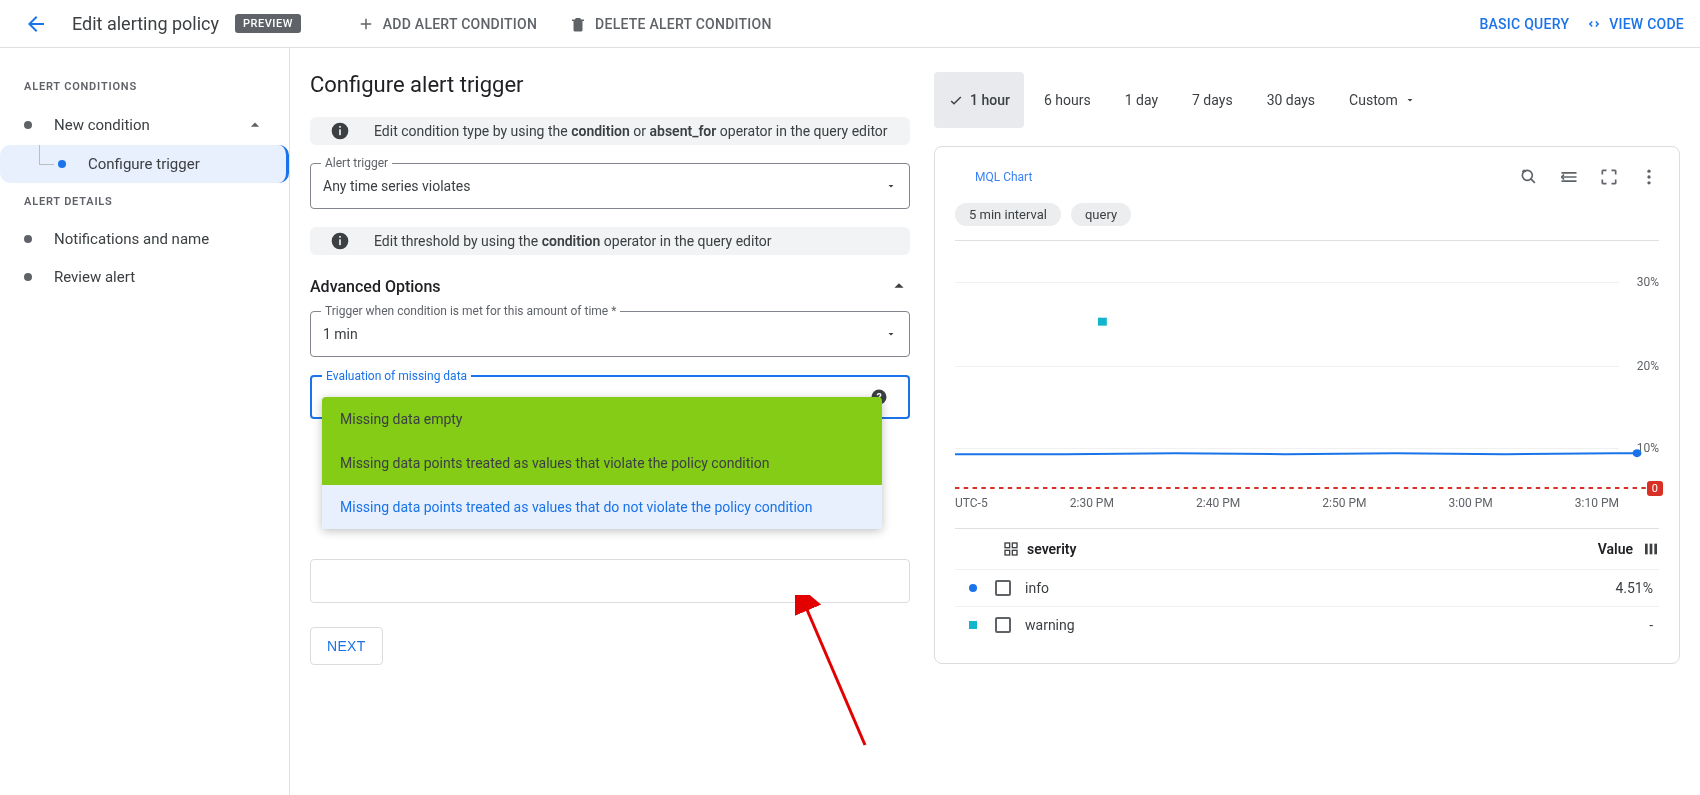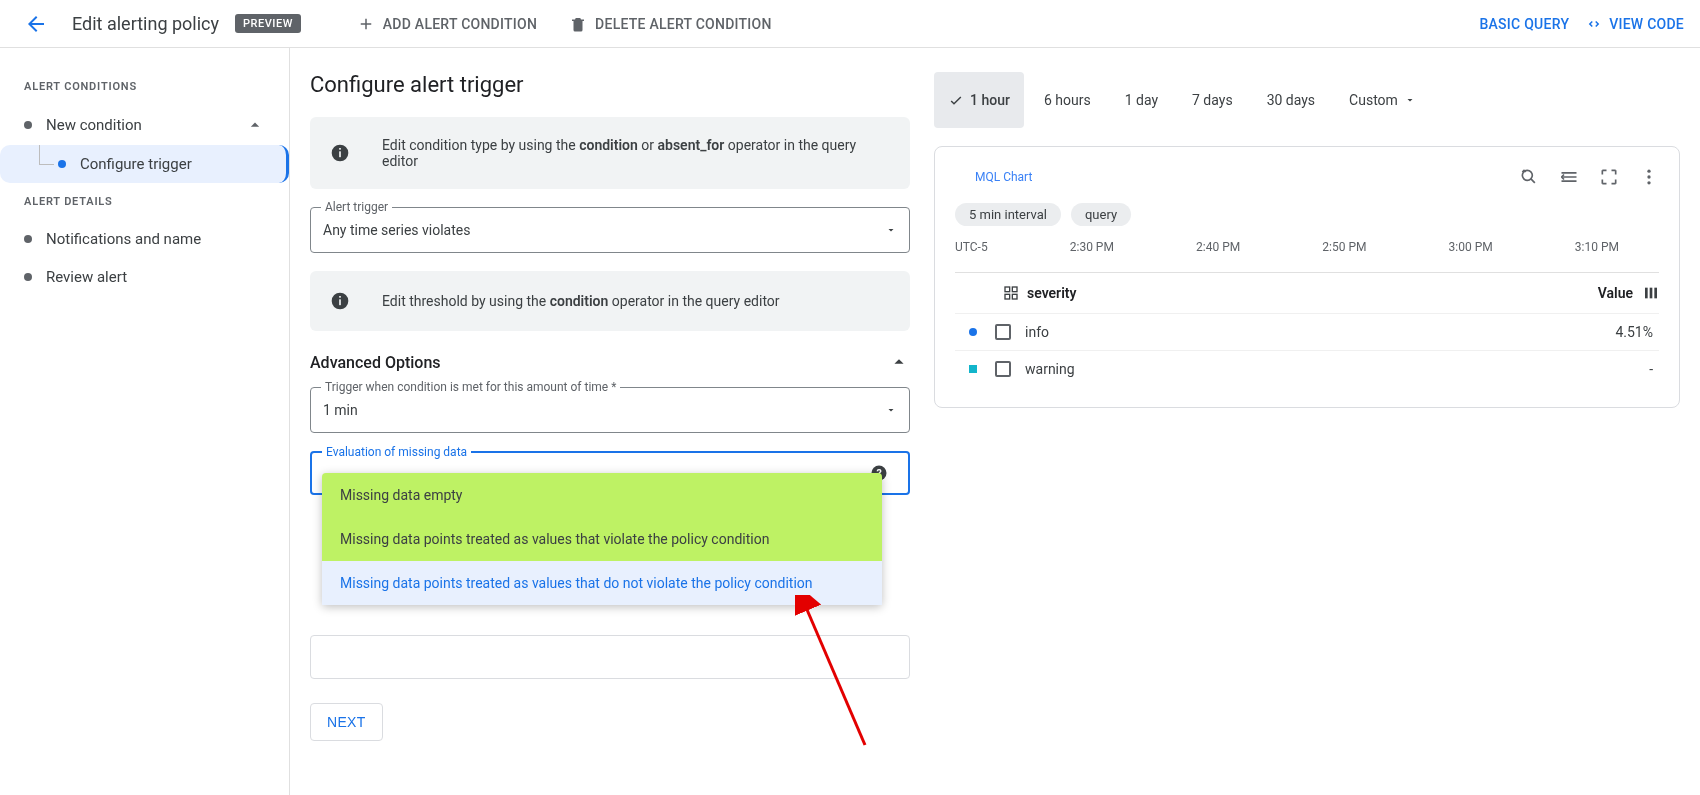--- a/index.html
+++ b/index.html
@@ -80,21 +80,21 @@
     font-size: 11px;
     font-weight: 600;
     letter-spacing: 0.8px;
     color: #5f6368;
     padding: 12px 24px;
   }
   .side-item {
     display: flex;
     align-items: center;
     padding: 10px 24px;
-    gap: 14px;
+    gap: 22px;
     cursor: pointer;
     font-size: 15px;
     color: #3c4043;
   }
   .side-item.sub {
     padding-left: 58px;
     font-size: 15px;
     border-radius: 10px;
   }
   .side-item .dot {
@@ -134,24 +134,24 @@
   }
   .h2 {
     font-size: 22px;
     font-weight: 400;
     margin-bottom: 20px;
     color: #202124;
   }
   .info-box {
     background: #f1f3f4;
     border-radius: 6px;
-    padding: 20px 20px;
-    display: flex;
-    align-items: center;
-    gap: 32px;
+    padding: 4px 20px;
+    display: flex;
+    align-items: center;
+    gap: 24px;
     margin-bottom: 18px;
     font-size: 14px;
     color: #3c4043;
   }
   .info-box .icn {
     color: #3c4043;
   }
   .info-box strong { font-weight: 600; }
   .field-wrap {
     position: relative;
@@ -185,21 +185,21 @@
   .section-header {
     display: flex;
     align-items: center;
     justify-content: space-between;
     margin: 20px 0 14px;
     cursor: pointer;
   }
   .section-header .title { font-size: 16px; font-weight: 500; color: #202124; }
   .dropdown-menu {
     position: absolute;
-    background: #bef264;
+    background: #84cc16;
     box-shadow: 0 2px 10px rgba(0,0,0,0.25);
     border-radius: 4px;
     width: 560px;
     z-index: 10;
   }
   .dropdown-item {
     padding: 14px 18px;
     font-size: 14px;
     color: #3c4043;
     cursor: pointer;
@@ -532,20 +532,39 @@
                 </svg>
               </span>
           </div>
         </div>
 
         <div class="chart-chips">
           <span class="chart-chip">5 min interval</span>
           <span class="chart-chip">query</span>
         </div>
 
+        <div class="chart-area">
+          <div class="grid-line" style="top:16.6%;"></div>
+          <div class="grid-line" style="top:50%;"></div>
+          <div class="grid-line" style="top:83.3%;"></div>
+          <span class="y-label" style="top:16.6%;">30%</span>
+          <span class="y-label" style="top:50%;">20%</span>
+          <span class="y-label" style="top:83.3%;">10%</span>
+
+          <svg width="100%" height="100%" viewBox="0 0 640 250" preserveAspectRatio="none" style="position:absolute;left:0;top:0;right:40px;">
+
+            <line x1="0" y1="248" x2="640" y2="248" stroke="#d93025" stroke-width="2" stroke-dasharray="4 4"></line>
+
+            <polyline points="0,214 100,214 200,213 300,214 400,213 500,214 600,213 620,213" fill="none" stroke="#1a73e8" stroke-width="2"></polyline>
+            <circle cx="620" cy="213" r="4" fill="#1a73e8"></circle>
+
+            <rect x="130" y="77" width="8" height="8" fill="#12b5cb"></rect>
+          </svg>
+          <span class="zero-badge">0</span>
+        </div>
 
         <div class="x-axis">
           <span>UTC-5</span>
           <span>2:30 PM</span>
           <span>2:40 PM</span>
           <span>2:50 PM</span>
           <span>3:00 PM</span>
           <span>3:10 PM</span>
         </div>
 

